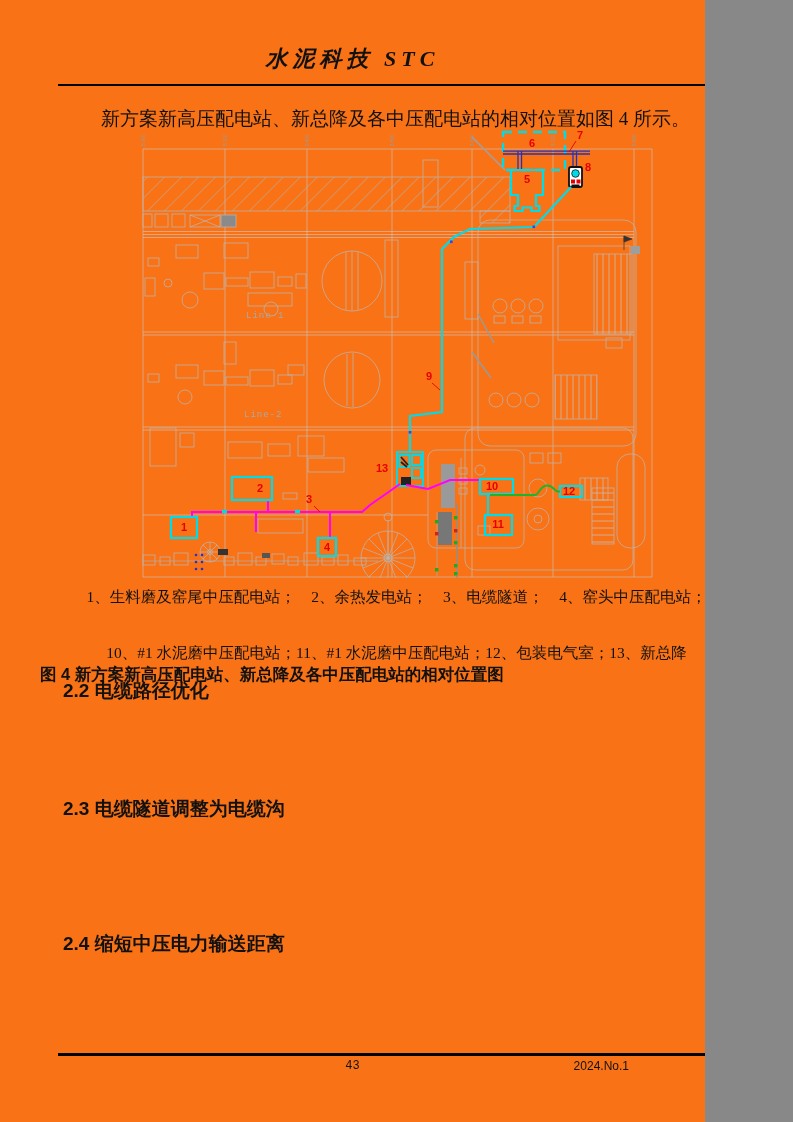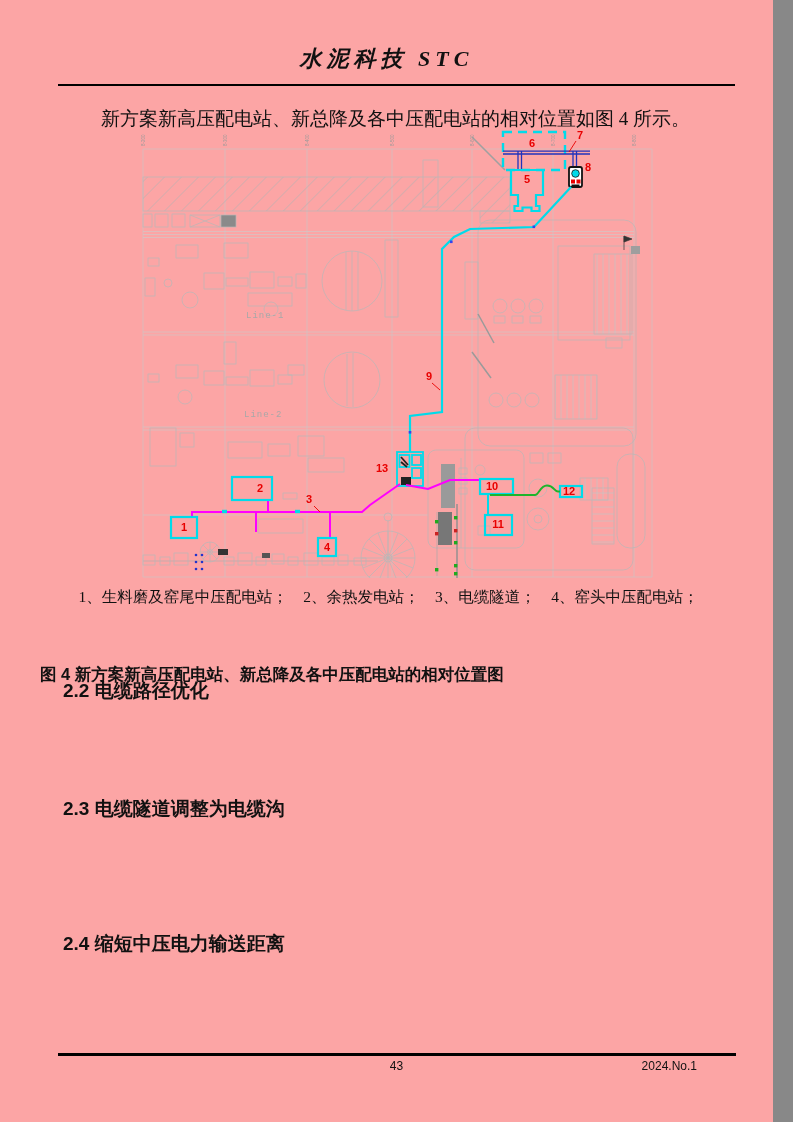--- a/index.html
+++ b/index.html
@@ -1,34 +1,34 @@
 <!DOCTYPE html>
 <html><head>
 <meta charset="utf-8">
 <style>
   html,body{margin:0;padding:0;background:#888;}
-  .page{position:relative;width:773px;height:1122px;background:#fca5a5;overflow:hidden;
+  .page{position:relative;width:705px;height:1122px;background:#f97316;overflow:hidden;
         font-family:"Liberation Serif","DejaVu Serif",serif;color:#111;}
   .journal-title{position:absolute;top:44px;left:0;width:100%;text-align:center;
         font-size:22px;font-weight:bold;font-style:italic;letter-spacing:5px;}
   .header-rule{position:absolute;top:84px;left:58px;width:677px;height:2px;background:#000;}
   .intro{position:absolute;top:91px;left:63px;width:672px;font-size:19px;line-height:31px;
         text-indent:2em;text-align:justify;margin-top:12px;}
   .map{position:absolute;top:128px;left:128px;width:530px;height:450px;}
   .map svg{width:100%;height:100%;display:block;}
-  .legend-line{position:absolute;left:32px;width:713px;text-align:center;font-size:15.5px;line-height:26px;}
+  .legend-line{position:absolute;left:40px;width:713px;text-align:center;font-size:15.5px;line-height:26px;}
   .fig-caption{position:absolute;top:664px;left:40px;width:713px;text-align:left;font-size:16.5px;
         font-weight:bold;font-family:"Liberation Sans","DejaVu Sans",sans-serif;}
   .sec-heading{position:absolute;left:63px;font-family:"Liberation Sans","DejaVu Sans",sans-serif;
         font-weight:bold;font-size:19px;}
   .body-para{position:absolute;left:63px;width:672px;font-size:19.5px;line-height:34.5px;
         text-indent:2em;text-align:justify;}
   .footer-rule{position:absolute;top:1053px;left:58px;width:678px;height:3px;background:#000;}
   .page-num{position:absolute;top:1059px;left:0;width:100%;text-align:center;font-size:12px;
-        font-family:Liberation Sans, sans-serif;margin-left:10px;}
+        font-family:Liberation Mono, monospace;}
   .issue{position:absolute;top:1059px;right:76px;font-size:12px;
         font-family:"Liberation Sans","DejaVu Sans",sans-serif;}
   .bg{stroke:#b8b8b8;fill:none;stroke-width:.7;}
   .grid{stroke:#c6c6c6;stroke-width:.6;}
   .road{stroke:#cbcbcb;stroke-width:.6;}
   .mk{font:bold 11px "Liberation Sans","DejaVu Sans",sans-serif;text-anchor:middle;}
   .linelabel{font:9px "Liberation Mono","DejaVu Sans Mono",monospace;fill:#a8a8a8;letter-spacing:1px;}
   .axl{font:4.5px "Liberation Sans",sans-serif;fill:#9a9a9a;}
 </style>
 </head>
@@ -309,20 +309,21 @@
           <text class="axl" transform="translate(181,18) rotate(-90)">8-400</text>
           <text class="axl" transform="translate(266,18) rotate(-90)">8-500</text>
           <text class="axl" transform="translate(346,18) rotate(-90)">8-600</text>
           <text class="axl" transform="translate(427,18) rotate(-90)">8-700</text>
           <text class="axl" transform="translate(508,18) rotate(-90)">8-800</text>
         </g>
     </svg>
   </div>
 
   <div class="legend-line" style="top:584px">1、生料磨及窑尾中压配电站；　2、余热发电站；　3、电缆隧道；　4、窑头中压配电站；</div>
+  <div class="legend-line" style="top:640px">10、#1 水泥磨中压配电站；11、#1 水泥磨中压配电站；12、包装电气室；13、新总降</div>
   <div class="fig-caption">图 4 新方案新高压配电站、新总降及各中压配电站的相对位置图</div>
 
   <div class="sec-heading" style="top:678px">2.2 电缆路径优化</div>
 
   <div class="sec-heading" style="top:796px">2.3 电缆隧道调整为电缆沟</div>
 
   <div class="sec-heading" style="top:931px">2.4 缩短中压电力输送距离</div>
 
   <div class="footer-rule"></div>
   <div class="page-num">43</div>

